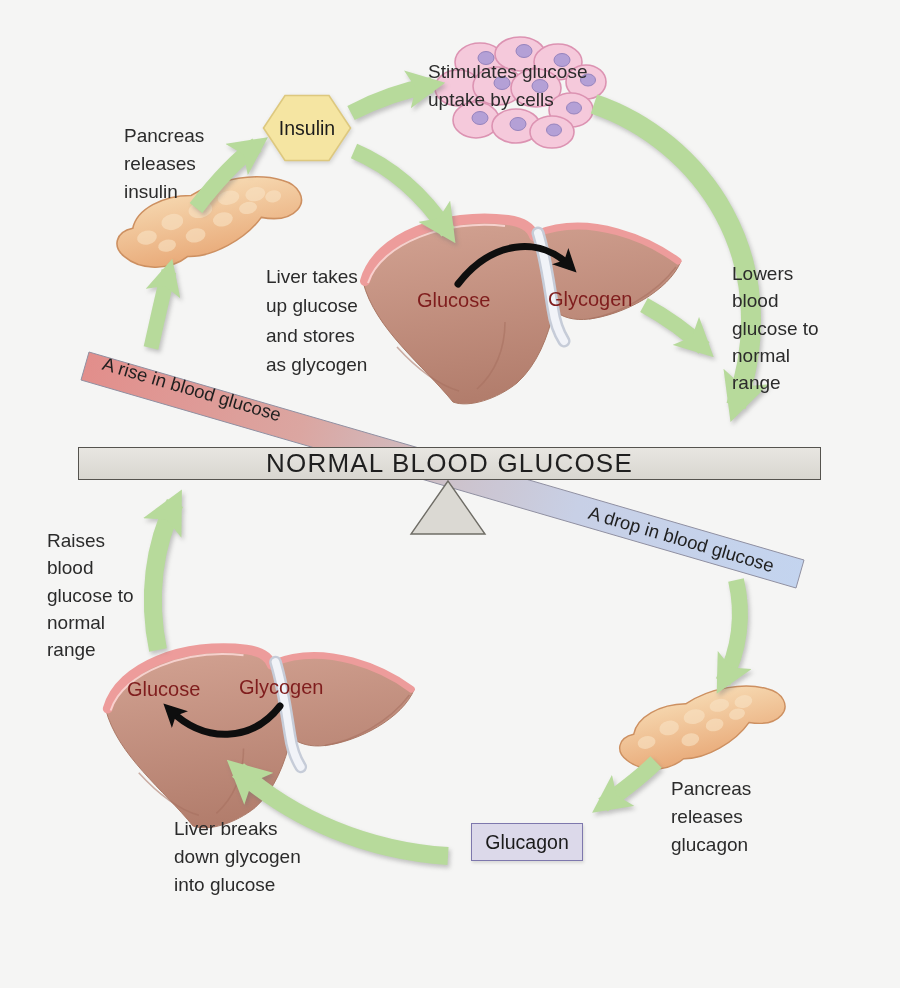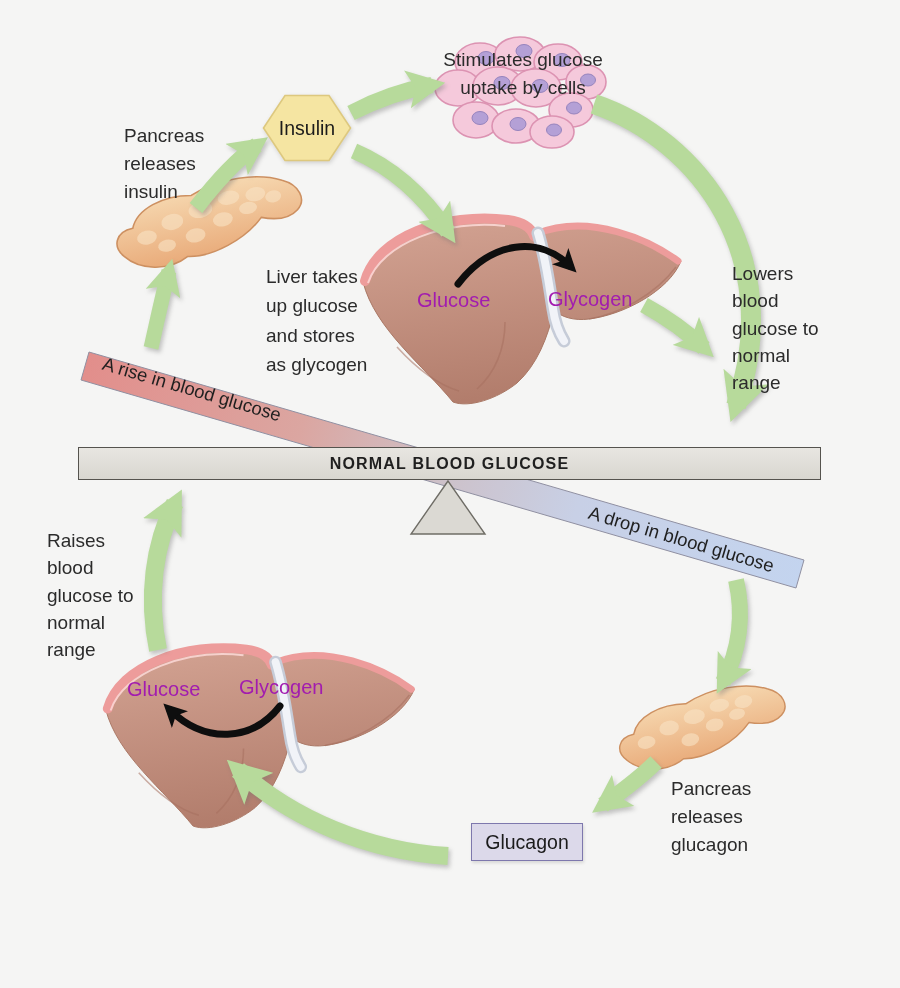--- a/index.html
+++ b/index.html
@@ -1,21 +1,21 @@
 <!DOCTYPE html>
 <html><head>
 <meta charset="utf-8">
 <style>
   html,body{margin:0;padding:0;background:#f5f5f4;}
   #stage{position:relative;width:900px;height:988px;background:#f5f5f4;overflow:hidden;
          font-family:"Liberation Sans","DejaVu Sans",sans-serif;color:#2b2b2b;}
   .abs{position:absolute;}
   .pre{white-space:pre-line;}
   .caption{font-size:19px;line-height:1.46;color:#2b2b2b;z-index:5;}
-  .organ-label{font-size:20px;color:#a21caf;z-index:5;}
+  .organ-label{font-size:20px;color:#7f1d1d;z-index:5;}
   
   .z1{z-index:1;} .z2{z-index:2;} .z3{z-index:3;} .z4{z-index:4;}
   
   .garrow{fill:none;stroke:#b7da9b;stroke-linecap:butt;}
   .ghead{fill:#b7da9b;}
   .green-shadow{filter:drop-shadow(2px 3px 2px rgba(110,110,110,.38));}
   .barrow{fill:none;stroke:#0e0e0e;stroke-linecap:round;}
   .bhead{fill:#0e0e0e;}
   
   .cell{fill:#f5c9db;stroke:#dc93b2;stroke-width:1.6;}
@@ -26,21 +26,21 @@
   
   .liver-body{fill:url(#lgrad);stroke:#a97764;stroke-width:1;}
   .liver-rim{fill:none;stroke:#ed9c9b;stroke-linecap:round;}
   .liver-rim-hi{fill:none;stroke:#f9d6d4;stroke-width:2;opacity:.9;}
   .lig-outer{fill:none;stroke:#c6ccd8;stroke-width:13;stroke-linecap:round;}
   .lig-inner{fill:none;stroke:#f1f3f8;stroke-width:8;stroke-linecap:round;}
   .crease{fill:none;stroke:#a5705f;stroke-width:1.6;opacity:.55;}
   
   #bar{left:78px;top:447px;width:741px;height:31px;border:1.5px solid #55534e;
        background:linear-gradient(#e8e6e1,#d8d6d0);display:flex;align-items:center;justify-content:center;
-       font-size:16px;letter-spacing:1.2px;color:#1f1f1f;z-index:4;font-weight:bold;}
+       font-size:26px;letter-spacing:1.2px;color:#1f1f1f;z-index:4;}
   .band-label{font-size:18.5px;color:#1f1f1f;transform-origin:0 0;transform:rotate(16.3deg);z-index:2;}
   
   #hexwrap{left:262px;top:94px;width:90px;height:68px;z-index:5;filter:drop-shadow(1px 2px 2px rgba(0,0,0,.14));}
   #hexlabel{left:262px;top:94px;width:90px;height:68px;display:flex;align-items:center;justify-content:center;
             font-size:19.5px;color:#1b1b1b;z-index:5;}
   #glucagon-box{left:471px;top:823px;width:110px;height:36px;background:#dcd9ea;border:1.5px solid #7e78ad;
             display:flex;align-items:center;justify-content:center;font-size:19.5px;color:#1b1b1b;z-index:5;
             box-shadow:1px 2px 3px rgba(0,0,0,.12);}
 </style>
 </head>
@@ -187,21 +187,21 @@
 
   <svg class="abs" id="hexwrap" viewBox="0 0 90 68">
     <polygon points="23,1.5 67,1.5 88.5,34 67,66.5 23,66.5 1.5,34" stroke="#ddc87e" stroke-width="1.6" fill="#f5e5a2"></polygon>
   </svg>
   <div class="abs" id="hexlabel">Insulin</div>
 
   <div class="abs" id="glucagon-box">
     <span>Glucagon</span>
   </div>
 
-  <div class="abs caption pre" style="left:428px;top:46px;width:190px;text-align:center">Stimulates glucose
+  <div class="abs caption pre" style="left:428px;top:58px;width:190px;">Stimulates glucose
 uptake by cells</div>
 
   <div class="abs caption pre" style="left:124px;top:122px;line-height:1.48">Pancreas
 releases
 insulin</div>
 
   <div class="abs caption pre" style="left:266px;top:262px;line-height:1.55">Liver takes
 up glucose
 and stores
 as glycogen</div>
@@ -211,20 +211,23 @@
 glucose to
 normal
 range</div>
 
   <div class="abs caption pre" style="left:47px;top:527px;line-height:1.44">Raises
 blood
 glucose to
 normal
 range</div>
 
+  <div class="abs caption pre" style="left:174px;top:815px;line-height:1.48">Liver breaks
+down glycogen
+into glucose</div>
 
   <div class="abs caption pre" style="left:671px;top:775px;line-height:1.48">Pancreas
 releases
 glucagon</div>
 
   <div class="abs organ-label" style="left:417px;top:289px">Glucose</div>
   <div class="abs organ-label" style="left:548px;top:288px">Glycogen</div>
   <div class="abs organ-label" style="left:127px;top:678px">Glucose</div>
   <div class="abs organ-label" style="left:239px;top:676px">Glycogen</div>
 

